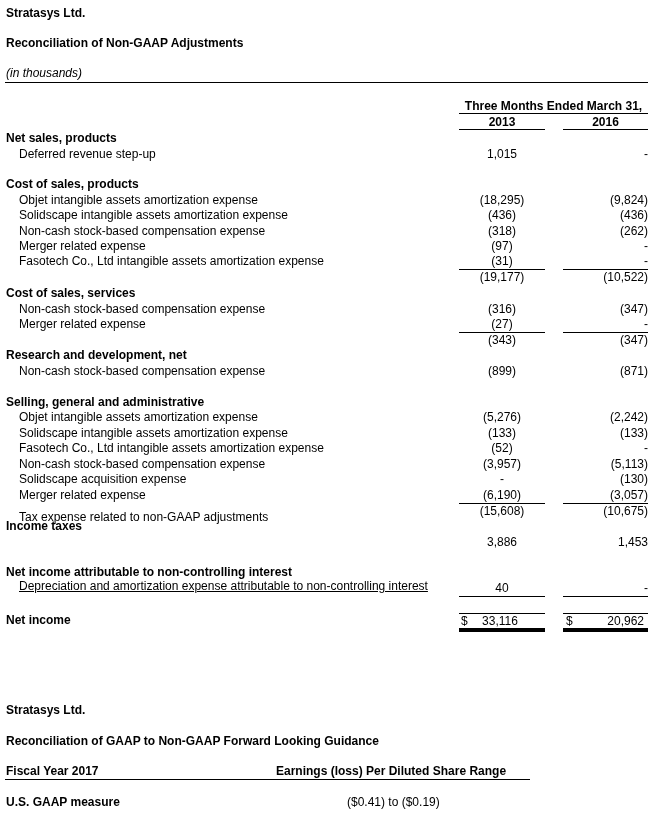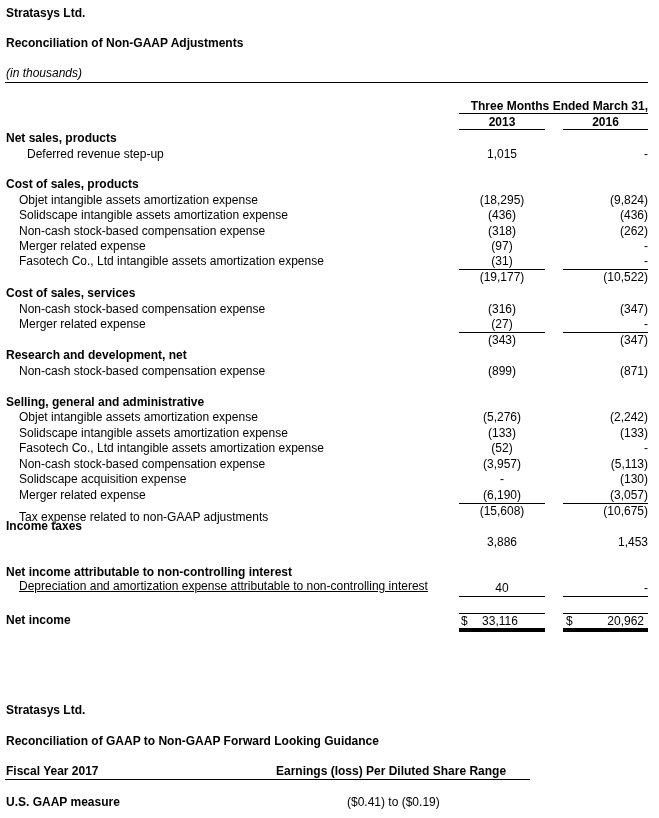--- a/index.html
+++ b/index.html
@@ -21,30 +21,30 @@
   .dollar { position: absolute; line-height: 14px; }
 </style>
 </head>
 <body>
 
 <div class="abs lbl b" style="top:6px;">Stratasys Ltd.</div>
 <div class="abs lbl b" style="top:36px;">Reconciliation of Non-GAAP Adjustments</div>
 <div class="abs lbl i" style="top:66px;">(in thousands)</div>
 <div class="hline" style="left:5px; width:643px; top:82px;"></div>
 
-<div class="abs b" style="top:99px; left:459px; width:189px; text-align:right;">Three Months Ended March 31,</div>
+<div class="abs b" style="top:99px; left:459px; width:189px; text-align:center;">Three Months Ended March 31,</div>
 <div class="hline" style="left:459px; width:189px; top:113px;"></div>
 <div class="abs b c13" style="top:115px; text-align:center;">2013</div>
 <div class="abs b c12" style="top:115px; text-align:center;">2016</div>
 <div class="hline hl13" style="top:129px;"></div>
 <div class="hline hl12" style="top:129px;"></div>
 
 <div class="abs lbl b" style="top:131px;">Net sales, products</div>
 <div>
-  <div class="abs sub" style="top:147px;margin-left:8px;">Deferred revenue step-up</div>
+  <div class="abs sub" style="top:147px;">Deferred revenue step-up</div>
   <div class="abs c13" style="top:147px;">1,015</div>
   <div class="abs c12" style="top:147px;">-</div>
 </div>
 
 <div class="abs lbl b" style="top:177px;">Cost of sales, products</div>
 <div>
   <div class="abs sub" style="top:193px;">Objet intangible assets amortization expense</div>
   <div class="abs c13" style="top:193px;">(18,295)</div>
   <div class="abs c12" style="top:193px;">(9,824)</div>
 </div>

